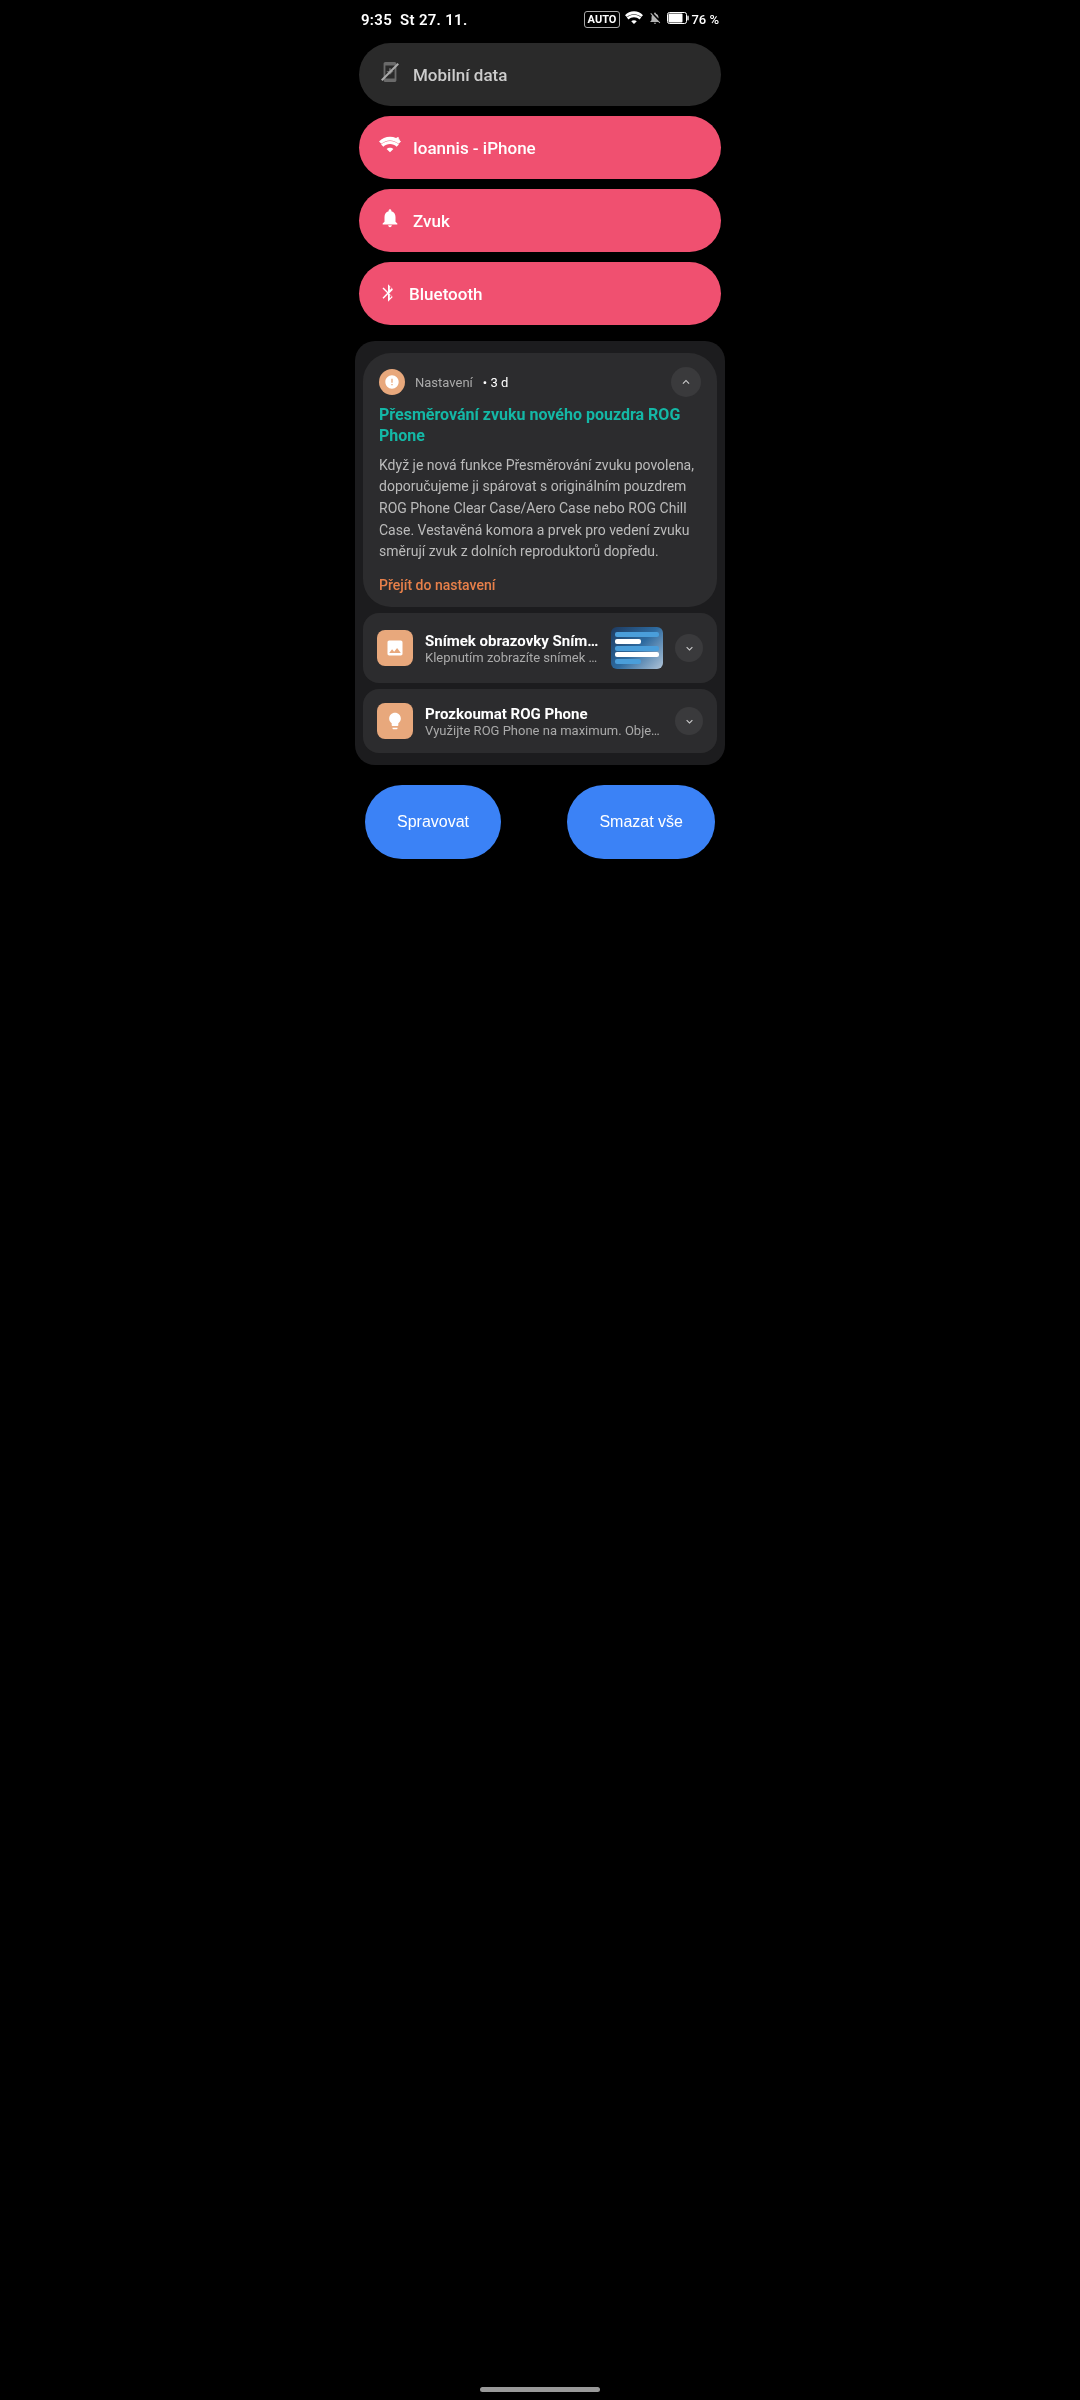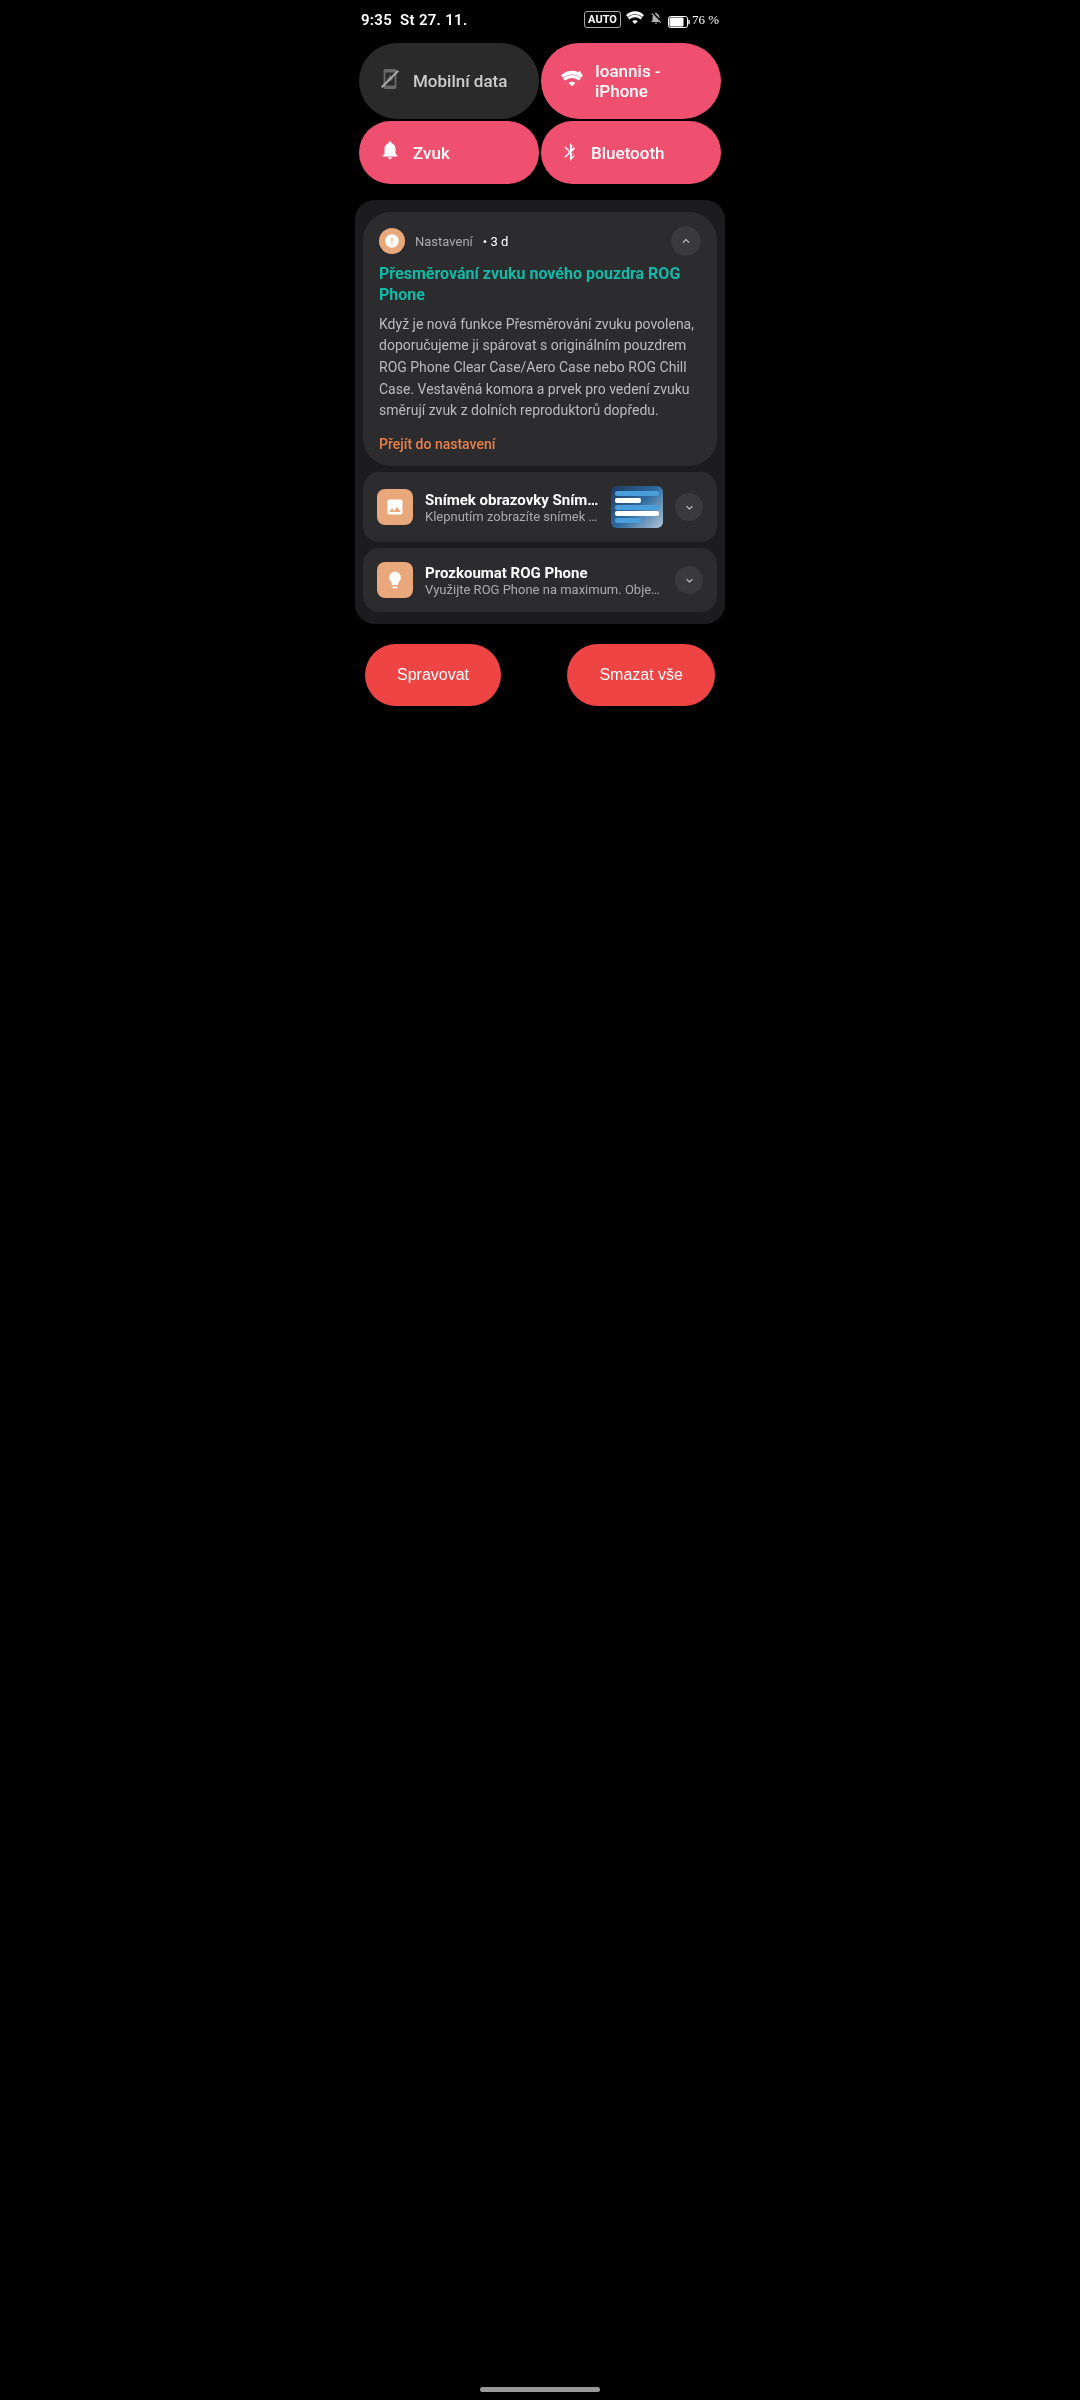--- a/index.html
+++ b/index.html
@@ -36,22 +36,22 @@
       display: flex;
       align-items: center;
       gap: 5px;
       font-size: 13px;
     }
 
     
     .quick-tiles {
       padding: 8px 14px 12px;
       display: grid;
-      grid-template-columns: 1fr 1fr;
-      gap: 2px;
+      grid-template-columns: 1fr;
+      gap: 10px;
     }
 
     .tile {
       border-radius: 50px;
       padding: 18px 20px;
       display: flex;
       align-items: center;
       gap: 12px;
       font-size: 17px;
       font-weight: 500;
@@ -266,27 +266,27 @@
     }
 
     
     .bottom-buttons {
       display: flex;
       justify-content: space-between;
       padding: 10px 20px 16px;
     }
 
     .bottom-btn {
-      background: #ef4444;
+      background: #3b82f6;
       border: none;
       border-radius: 50px;
       color: #fff;
       font-size: 16px;
       font-weight: 500;
-      padding: 22px 32px;
+      padding: 28px 32px;
       cursor: pointer;
     }
 
     
     .home-indicator {
       position: fixed;
       bottom: 8px;
       left: 50%;
       transform: translateX(-50%);
       width: 120px;
@@ -308,21 +308,21 @@
     <span>
       <svg width="18" height="14" viewBox="0 0 24 18" fill="white">
         <path d="M12 4C8.3 4 5 5.4 2.5 7.7L0 5.2C3.1 2.0 7.3 0 12 0s8.9 2 12 5.2L21.5 7.7C19 5.4 15.7 4 12 4zm0 4c-2.8 0-5.3 1.1-7.2 2.9L2.3 8.4C4.8 6 8.2 4.5 12 4.5s7.2 1.5 9.7 3.9l-2.5 2.5C17.3 9.1 14.8 8 12 8zm0 4c-1.4 0-2.7.5-3.7 1.4L12 17l3.7-3.6C14.7 12.5 13.4 12 12 12z"></path>
       </svg>
     </span>
     <span>
       <svg width="14" height="16" viewBox="0 0 24 24" fill="white" opacity="0.7">
         <path d="M20 18.69L7.84 6.14 5.27 3.49 4 4.76l2.8 2.8v.01c-.52.99-.8 2.16-.8 3.43v5l-2 2v1h13.73l2 2L21 19.69l-1-1zM12 22c1.11 0 2-.89 2-2h-4c0 1.11.89 2 2 2zm6-7.32V11c0-3.08-1.63-5.64-4.5-6.32V4c0-.83-.67-1.5-1.5-1.5s-1.5.67-1.5 1.5v.68c-.15.03-.29.08-.43.12l7.93 7.88z"></path>
       </svg>
     </span>
-    <span style="display:inline-flex;align-items:flex-end;gap:2px;font-family:Liberation Serif, serif;">
+    <span style="display:inline-flex;align-items:flex-start;gap:2px;">
       <svg width="22" height="12" viewBox="0 0 22 12" fill="white">
         <rect x="0.5" y="0.5" width="19" height="11" rx="2" ry="2" stroke="white" stroke-width="1" fill="none"></rect>
         <rect x="20" y="3.5" width="2" height="5" rx="1" fill="white" opacity="0.7"></rect>
         <rect x="1.5" y="1.5" width="14" height="9" rx="1" fill="white"></rect>
       </svg>
       <span>76 %</span>
     </span>
   </div>
 </div>
 

